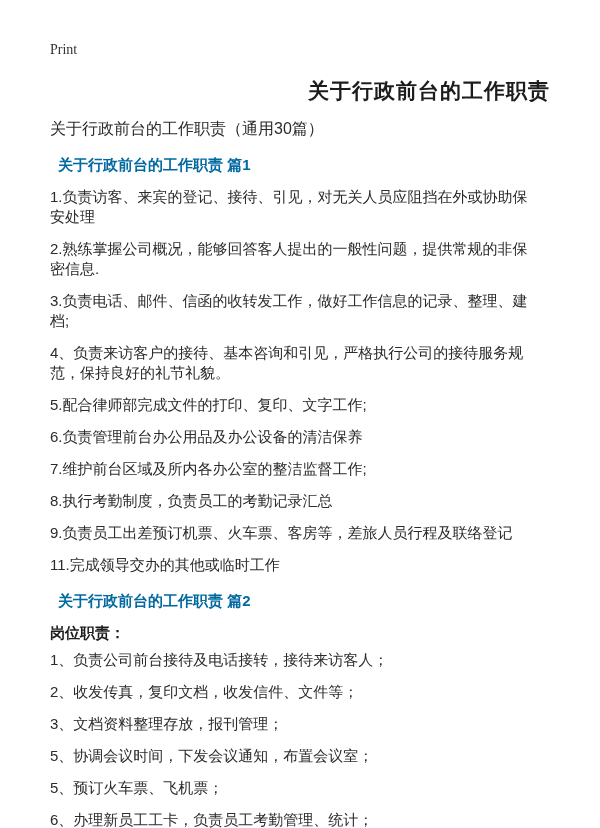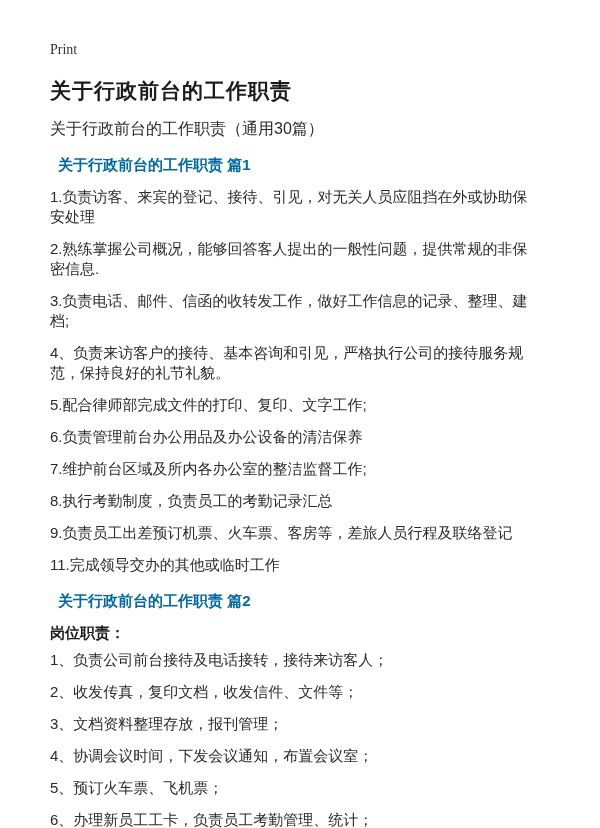--- a/index.html
+++ b/index.html
@@ -25,21 +25,21 @@
   .print-label {
     display: inline-block;
     font-family: "Liberation Serif", serif;
     font-size: 14px;
     line-height: 16px;
     color: #333333;
     cursor: pointer;
   }
   .doc-title {
     margin: 21px 0 0 0;
-    text-align: left;
+    text-align: right;
     font-size: 21px;
     line-height: 23px;
     font-weight: bold;
     color: #1c1c1c;
     letter-spacing: 1px;
   }
   .subtitle {
     margin: 16px 0 0 0;
     font-size: 16px;
     line-height: 21px;
@@ -90,17 +90,17 @@
   <p class="item">9.负责员工出差预订机票、火车票、客房等，差旅人员行程及联络登记</p>
   <p class="item">11.完成领导交办的其他或临时工作</p>
 
   <h2 class="section-heading">关于行政前台的工作职责 篇2</h2>
 
   <h3 class="sub-heading">岗位职责：</h3>
 
   <p class="item">1、负责公司前台接待及电话接转，接待来访客人；</p>
   <p class="item">2、收发传真，复印文档，收发信件、文件等；</p>
   <p class="item">3、文档资料整理存放，报刊管理；</p>
-  <p class="item">4、协调会议时间，下发会议通知，布置会议室；</p>
+  <p class="item">5、协调会议时间，下发会议通知，布置会议室；</p>
   <p class="item">5、预订火车票、飞机票；</p>
   <p class="item">6、办理新员工工卡，负责员工考勤管理、统计；</p>
 
 </div>
 
 </body></html>

